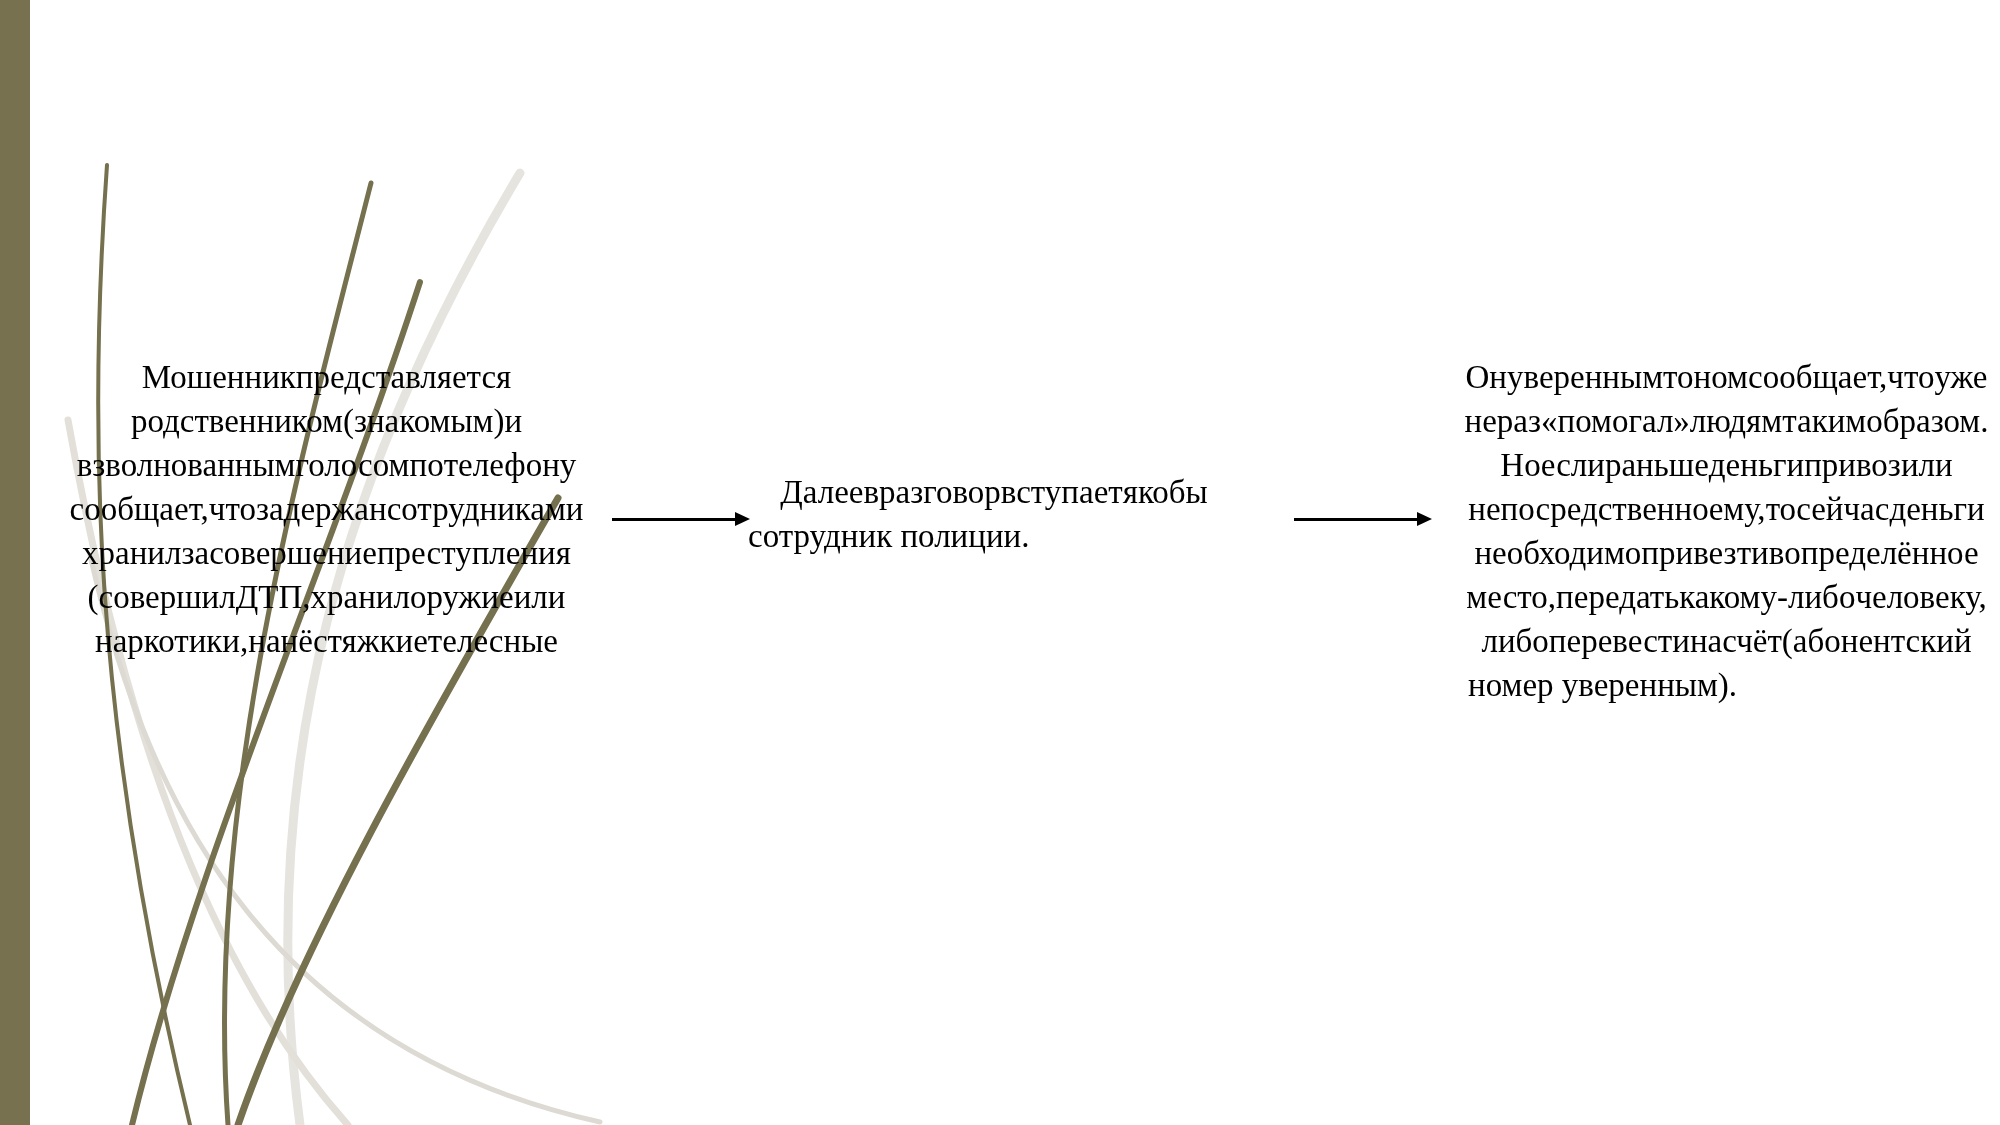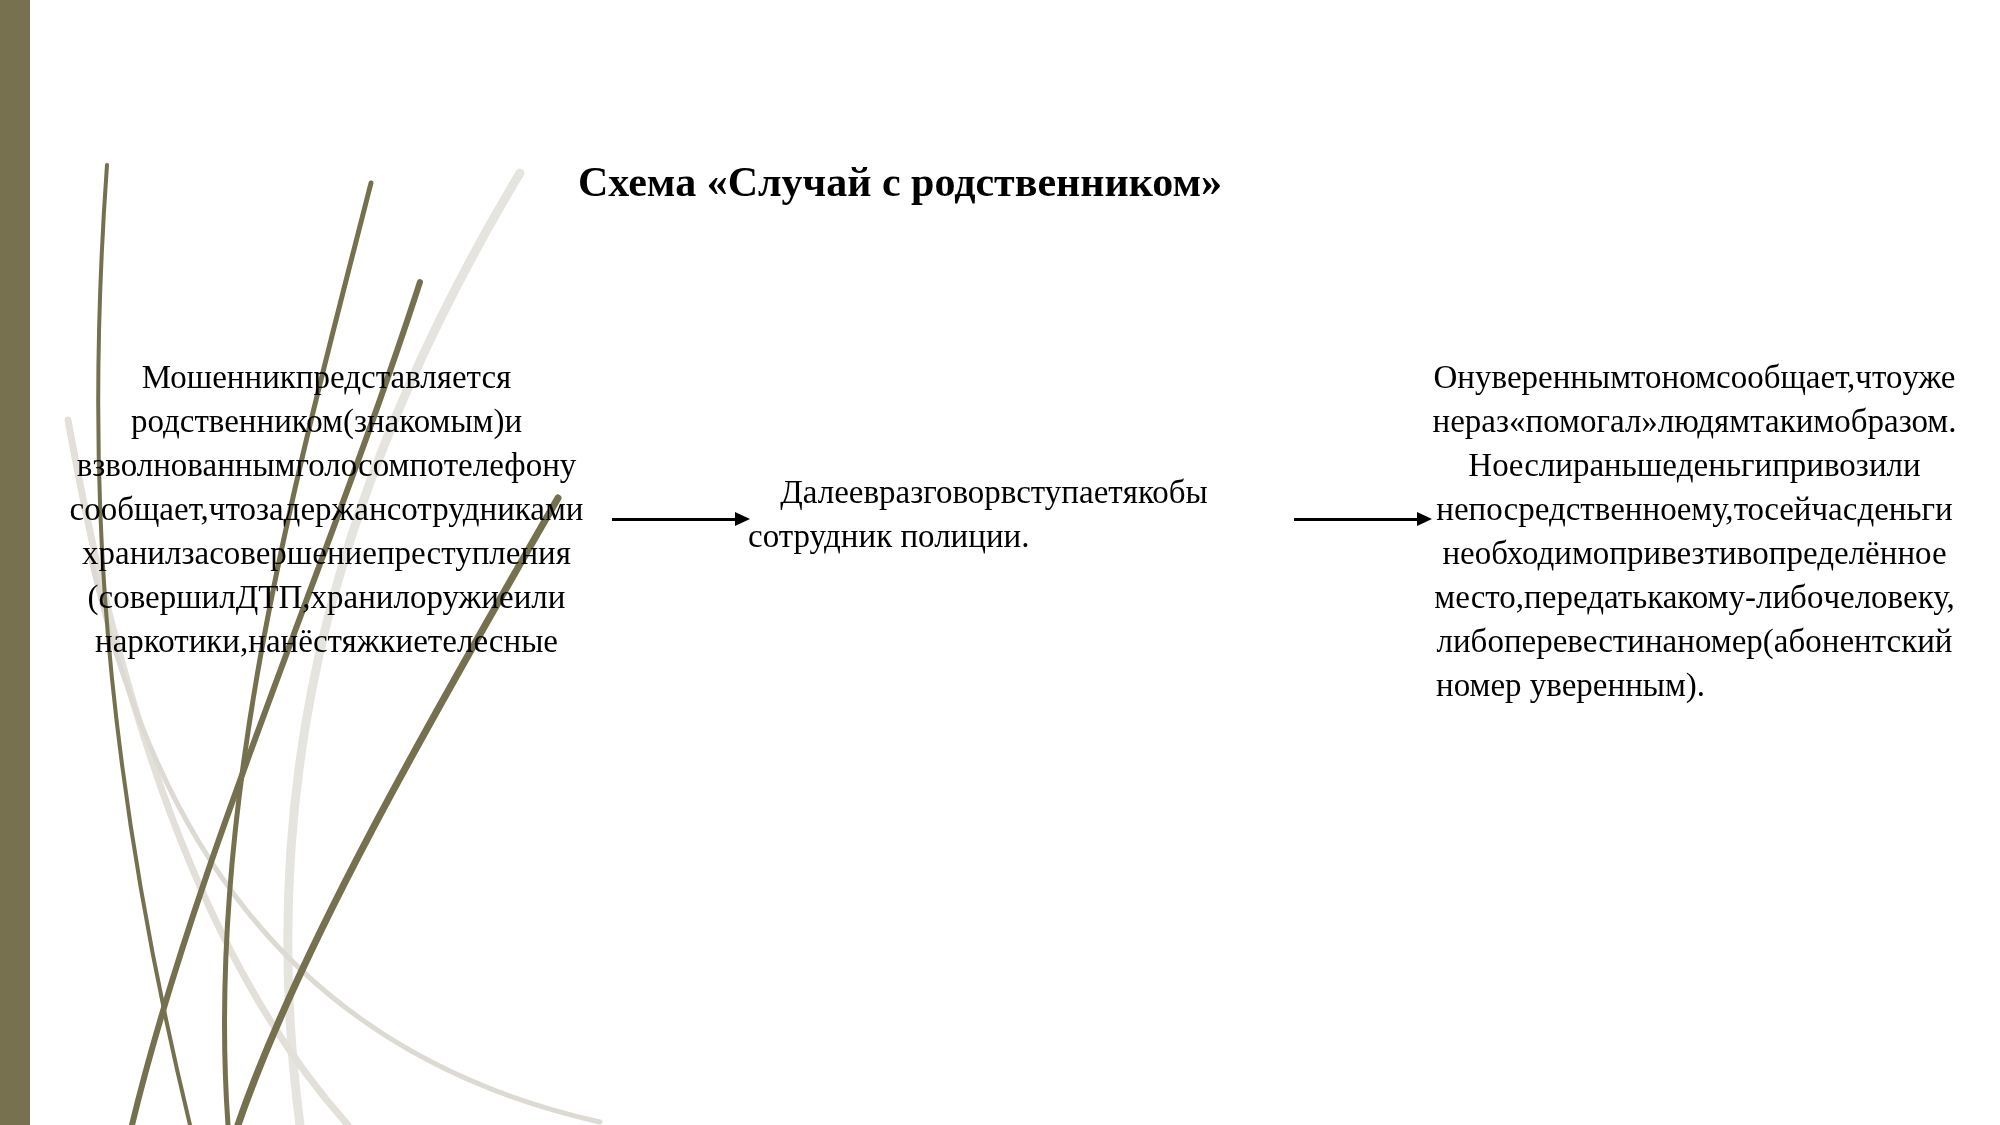--- a/index.html
+++ b/index.html
@@ -37,21 +37,21 @@
   .tbox {
     position: absolute;
     font-size: 33px; line-height: 44px;
     z-index: 2;
   }
   .tline { display: flex; justify-content: center; height: 44px; white-space: nowrap; }
   .tline.last { display: block; text-align: left; }
 
   #box1 { left: 65px;  top: 355px; width: 523px; }
   #box2 { left: 748px; top: 470px; width: 492px; }
-  #box3 { left: 1436px; top: 355px; width: 517px; }
+  #box3 { left: 1468px; top: 355px; width: 517px; }
 
   
   .arrow {
     position: absolute; top: 518px; height: 2.5px;
     background: var(--ink, #000);
     z-index: 2;
   }
   .arrow .head {
     position: absolute; right: -15px; top: -5.75px;
     width: 0; height: 0;
@@ -74,21 +74,20 @@
       <path d="M 520 173 C 348 460, 252 760, 300 1125" stroke="#e6e4de" stroke-width="9"></path>
       <path d="M 68 420 C 118 700, 200 960, 348 1125" stroke="#e2e0d9" stroke-width="7"></path>
       <path d="M 90 555 C 150 820, 278 1050, 600 1122" stroke="#dcdad2" stroke-width="5"></path>
       <path d="M 107 165 C 88 430, 92 720, 190 1125" stroke="#75704e" stroke-width="4"></path>
       <path d="M 371 183 C 298 470, 205 800, 228 1125" stroke="#75704e" stroke-width="5"></path>
       <path d="M 420 282 C 330 560, 196 860, 132 1125" stroke="#75704e" stroke-width="6"></path>
       <path d="M 558 498 C 430 720, 298 950, 238 1125" stroke="#75704e" stroke-width="7"></path>
     </g>
   </svg>
 
-  <h1 class="slide-title">Схема «Случай с родственником»</h1>
 
   <div class="tbox" id="box1">
       <div class="tline">
         <span>Мошенник</span>
         <span>представляется</span>
       </div>
       <div class="tline">
         <span>родственником</span>
         <span>(знакомым)</span>
         <span>и</span>
@@ -185,19 +184,19 @@
       <div class="tline">
         <span>место,</span>
         <span>передать</span>
         <span>какому-либо</span>
         <span>человеку,</span>
       </div>
       <div class="tline">
         <span>либо</span>
         <span>перевести</span>
         <span>на</span>
-        <span>номер</span>
+        <span>счёт</span>
         <span>(абонентский</span>
       </div>
       <div class="tline last">номер уверенным).</div>
     </div>
 
 </div>
 
 </body></html>

